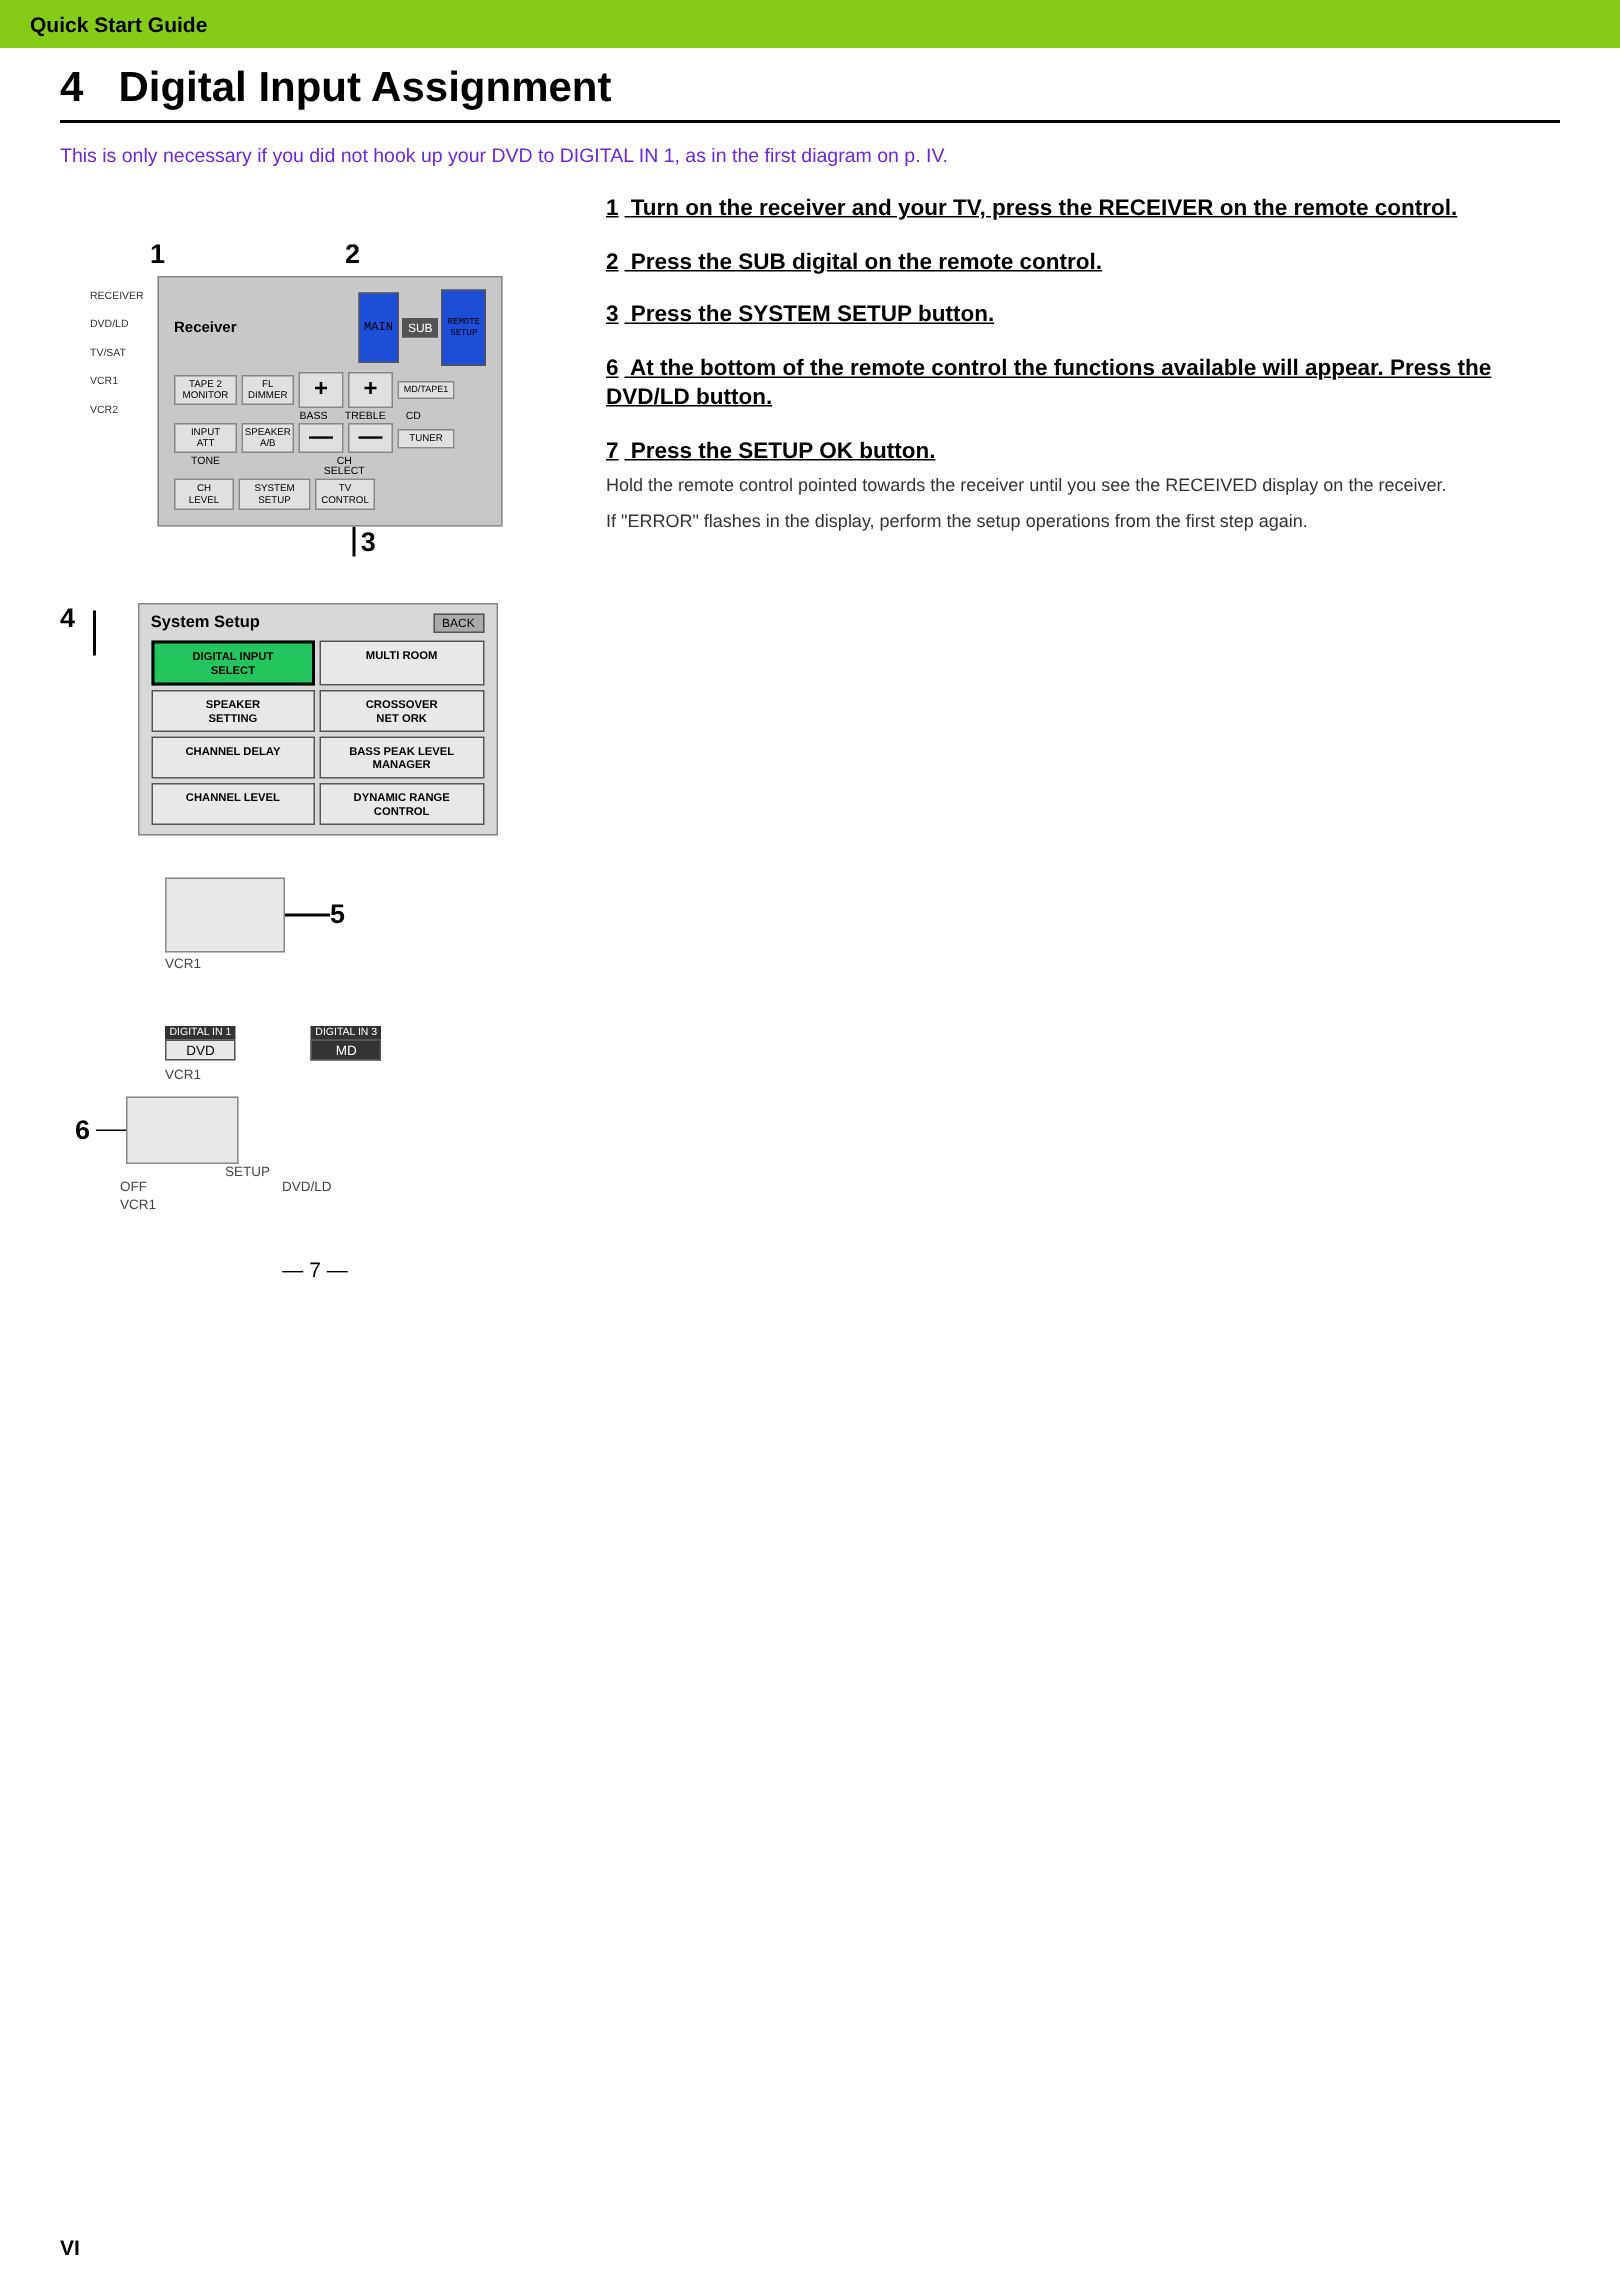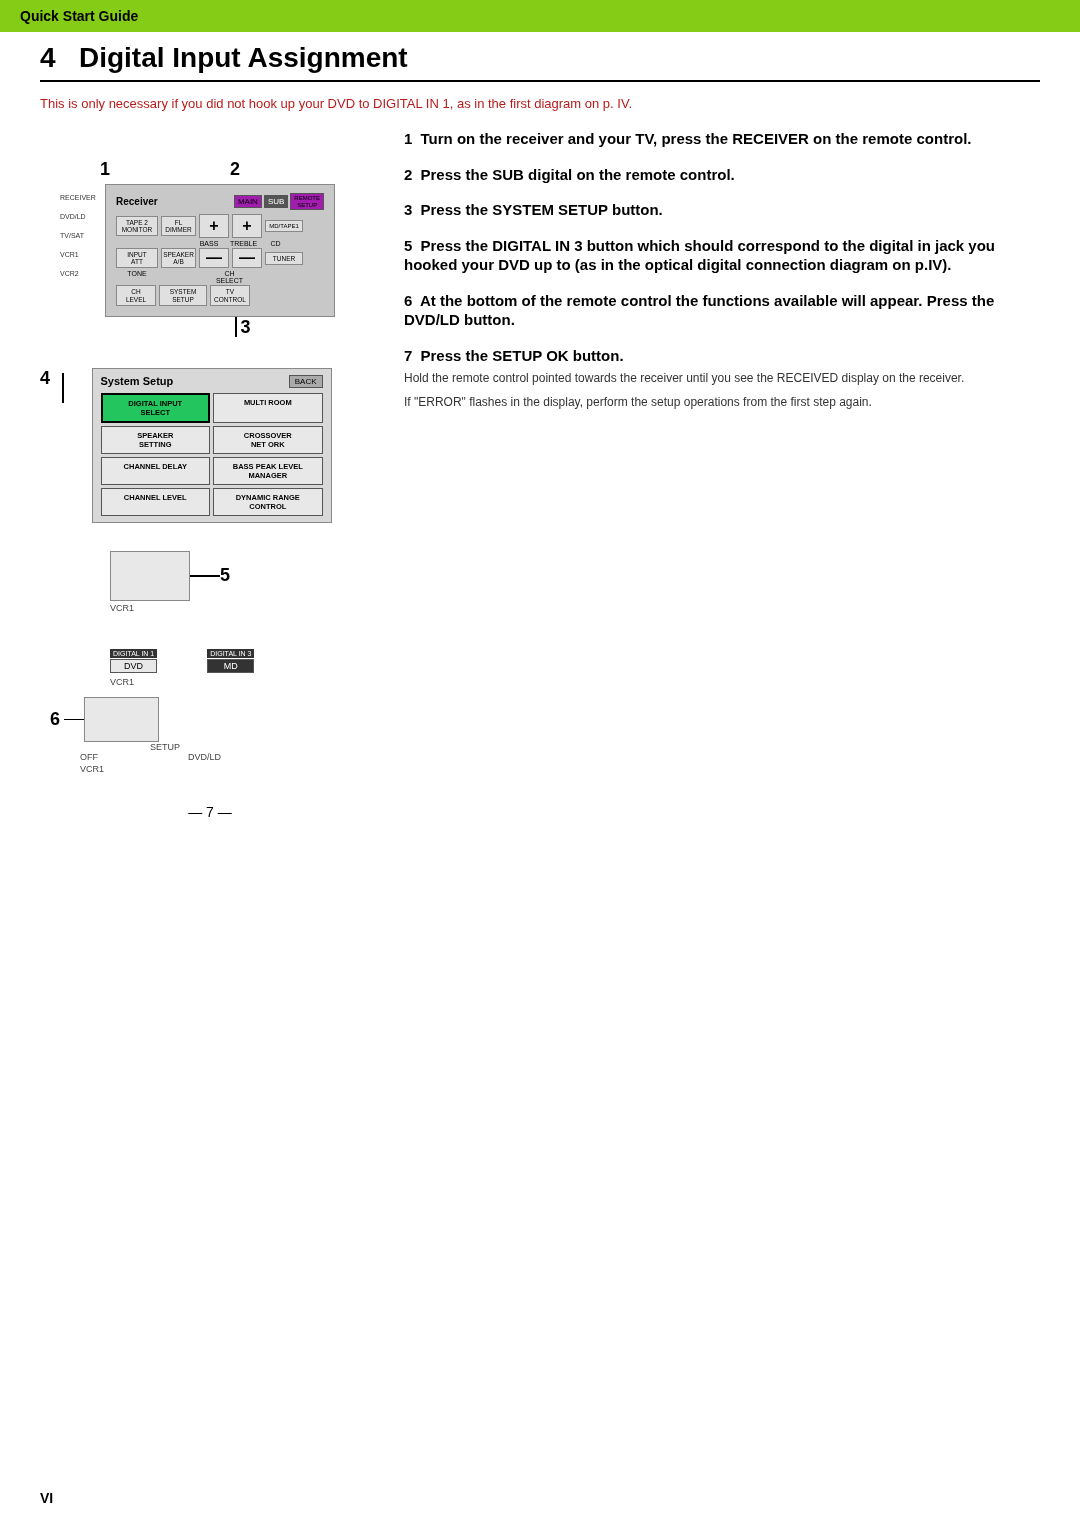--- a/index.html
+++ b/index.html
@@ -31,21 +31,21 @@
       font-size: 28px;
       font-weight: bold;
       border-bottom: 2px solid #000;
       padding-bottom: 6px;
       margin-bottom: 14px;
     }
 
     .intro-text {
       font-size: 13px;
       margin-bottom: 18px;
-      color: #b91c1c;
+      color: #6d28d9;
     }
 
     .main-layout {
       display: flex;
       gap: 24px;
     }
 
     .left-column {
       width: 340px;
       flex-shrink: 0;
@@ -73,25 +73,26 @@
 
     .receiver-top-row {
       display: flex;
       align-items: center;
       justify-content: space-between;
       margin-bottom: 4px;
     }
 
     .btn-box {
       border: 1px solid #555;
-      background: #a21caf;
+      background: #1d4ed8;
       font-size: 8px;
-      padding: 1px 3px;
+      padding: 18px 3px;
       text-align: center;
       min-width: 18px;
+      font-family: Liberation Mono, monospace;
     }
 
     .btn-box-dark {
       border: 1px solid #555;
       background: #555;
       color: white;
       font-size: 8px;
       padding: 1px 3px;
       text-align: center;
       min-width: 18px;
@@ -227,20 +228,21 @@
     
     .step-item {
       margin-bottom: 16px;
     }
 
     .step-heading {
       font-size: 15px;
       font-weight: bold;
       margin-bottom: 4px;
       line-height: 1.3;
+      text-decoration: underline;
     }
 
     .step-subtext {
       font-size: 12px;
       line-height: 1.5;
       color: #333;
     }
 
     
     .page-footer {
@@ -478,26 +480,20 @@
       </div>
 
       <div class="step-item">
         <div class="step-heading">
           <span class="step-prefix">3</span>
           <span>Press the SYSTEM SETUP button.</span>
         </div>
       </div>
 
 
-      <div class="step-item">
-        <div class="step-heading">
-          <span class="step-prefix">5</span>
-          <span>Press the DIGITAL IN 3 button which should correspond to the digital in jack you hooked your DVD up to (as in the optical digital connection diagram on p.IV).</span>
-        </div>
-      </div>
 
       <div class="step-item">
         <div class="step-heading">
           <span class="step-prefix">6</span>
           <span>At the bottom of the remote control the functions available will appear. Press the DVD/LD button.</span>
         </div>
       </div>
 
       <div class="step-item">
         <div class="step-heading">

